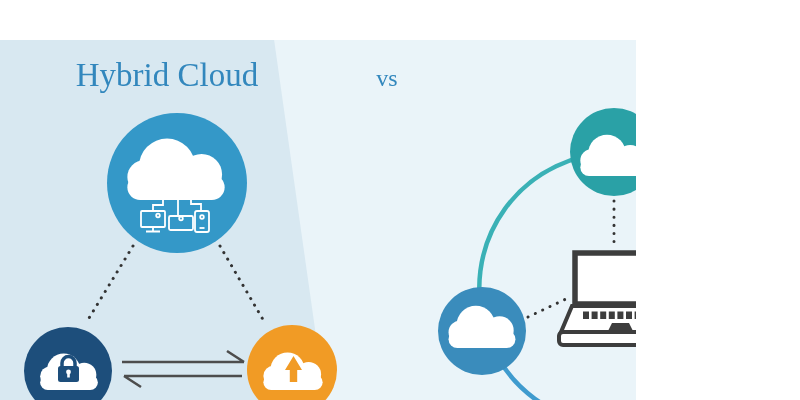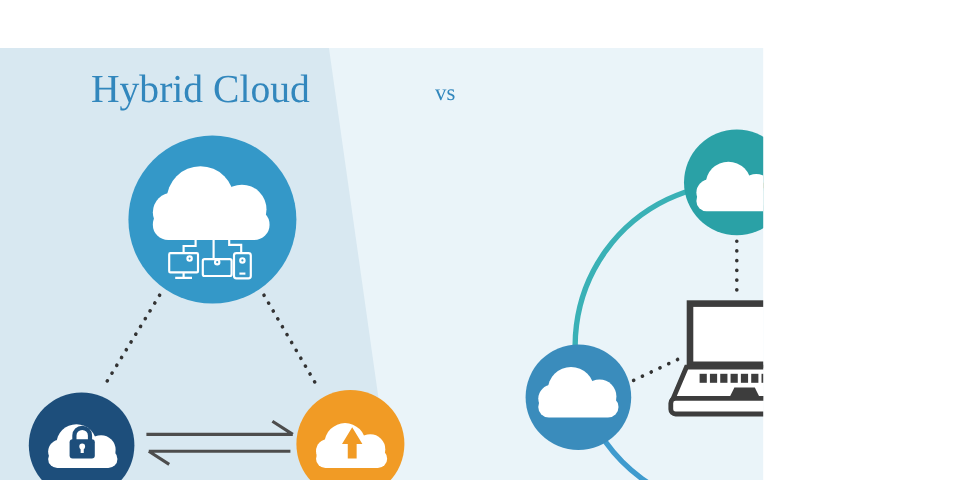--- a/index.html
+++ b/index.html
@@ -15,22 +15,22 @@
     clip-path:polygon(0 0,43.1% 0,52% 100%,0 100%);
   }
   .title{
     position:absolute;top:16px;transform:translateX(-50%);
     font-size:33px;line-height:38px;font-weight:400;
     color:var(--color-title,#3287bd);white-space:nowrap;
   }
   .title-left{left:167px;}
   .title-right{left:611px;}
   .vs{
-    position:absolute;top:21px;left:371px;transform:translateX(-50%);
-    font-size:19px;line-height:34px;font-weight:400;
+    position:absolute;top:21px;left:387px;transform:translateX(-50%);
+    font-size:24px;line-height:34px;font-weight:400;
     color:var(--color-title,#3287bd);
   }
   svg{position:absolute;inset:0;display:block;}
 </style>
 </head>
 <body>
 
 <div class="stage">
   <div class="bg-left-panel"></div>
 

